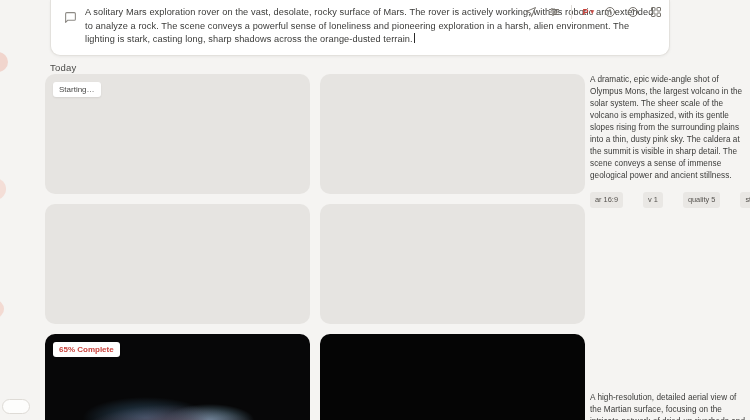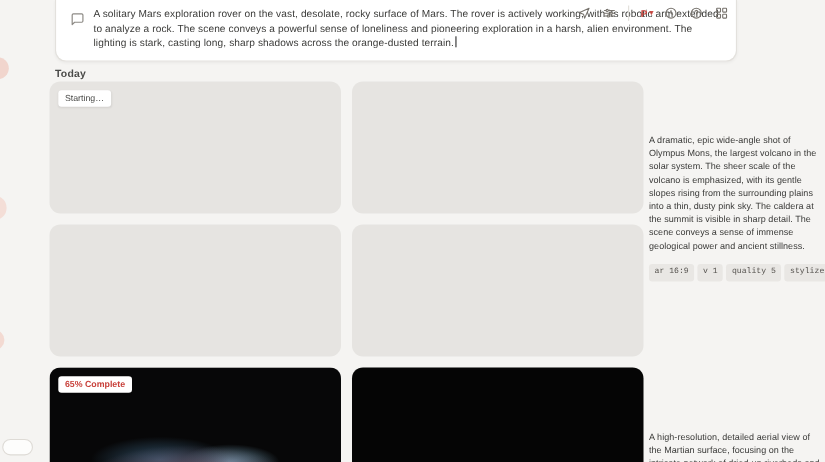--- a/index.html
+++ b/index.html
@@ -93,21 +93,20 @@
   }
   .pa-badge .chev { font-size: 7px; opacity: .9; }
 
   
   .section-label {
     position: absolute;
     left: 50px; top: 62px;
     font-size: 9.5px;
     color: #4a4a48;
     letter-spacing: .2px;
-    font-weight: bold;
   }
 
   .grid {
     position: absolute;
     left: 45px; top: 74px;
     width: 540px;
     display: grid;
     grid-template-columns: 265px 265px;
     grid-gap: 10px;
   }
@@ -144,33 +143,32 @@
     color: #c8413b;
     font-weight: 700;
   }
 
   
   .right-col {
     position: absolute;
     left: 590px; top: 74px;
     width: 160px;
   }
-  .r-block { margin-bottom: 6px; margin-top: 48px; }
+  .r-block { margin-bottom: 6px; }
   .r-text {
     font-size: 8.2px;
     line-height: 12px;
     color: #3a3a38;
     letter-spacing: .05px;
   }
   .chips {
     margin-top: 10px;
     display: flex;
     flex-wrap: nowrap;
-    gap: 3px;
-    font-family: Liberation Mono, monospace;
+    gap: 20px;
   }
   .chip {
     background: #e9e7e4;
     color: #55524e;
     font-size: 7.4px;
     padding: 3px 5px;
     border-radius: 3px;
     white-space: nowrap;
   }
   .right-col-2 {

